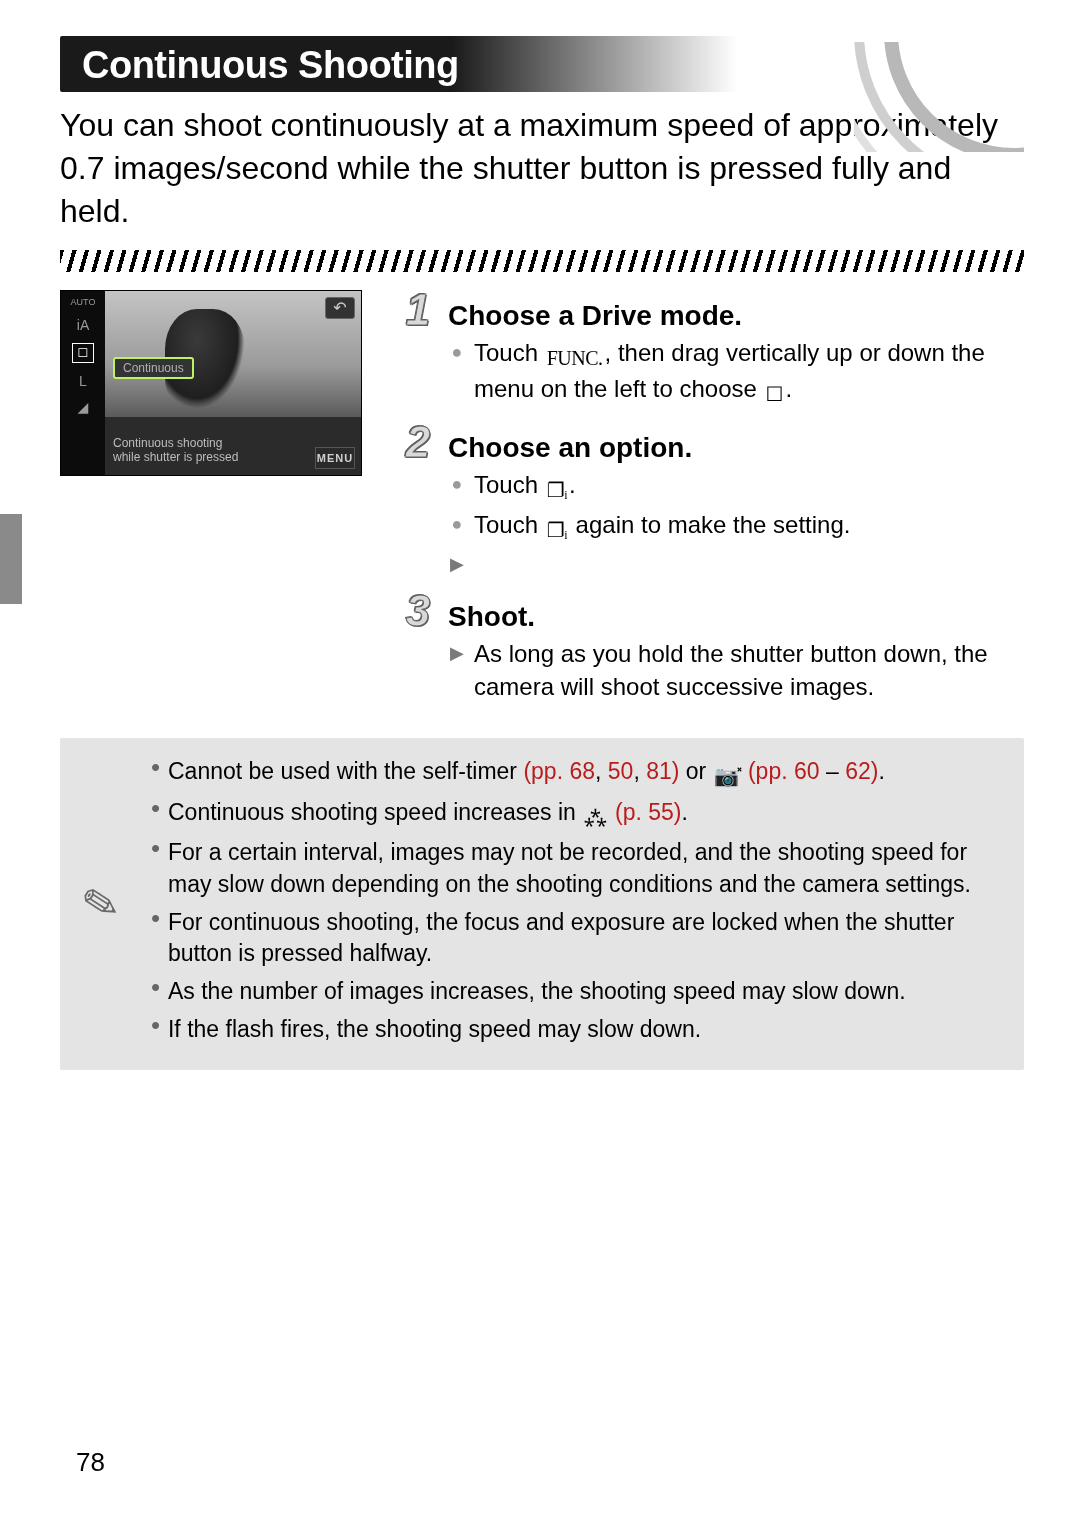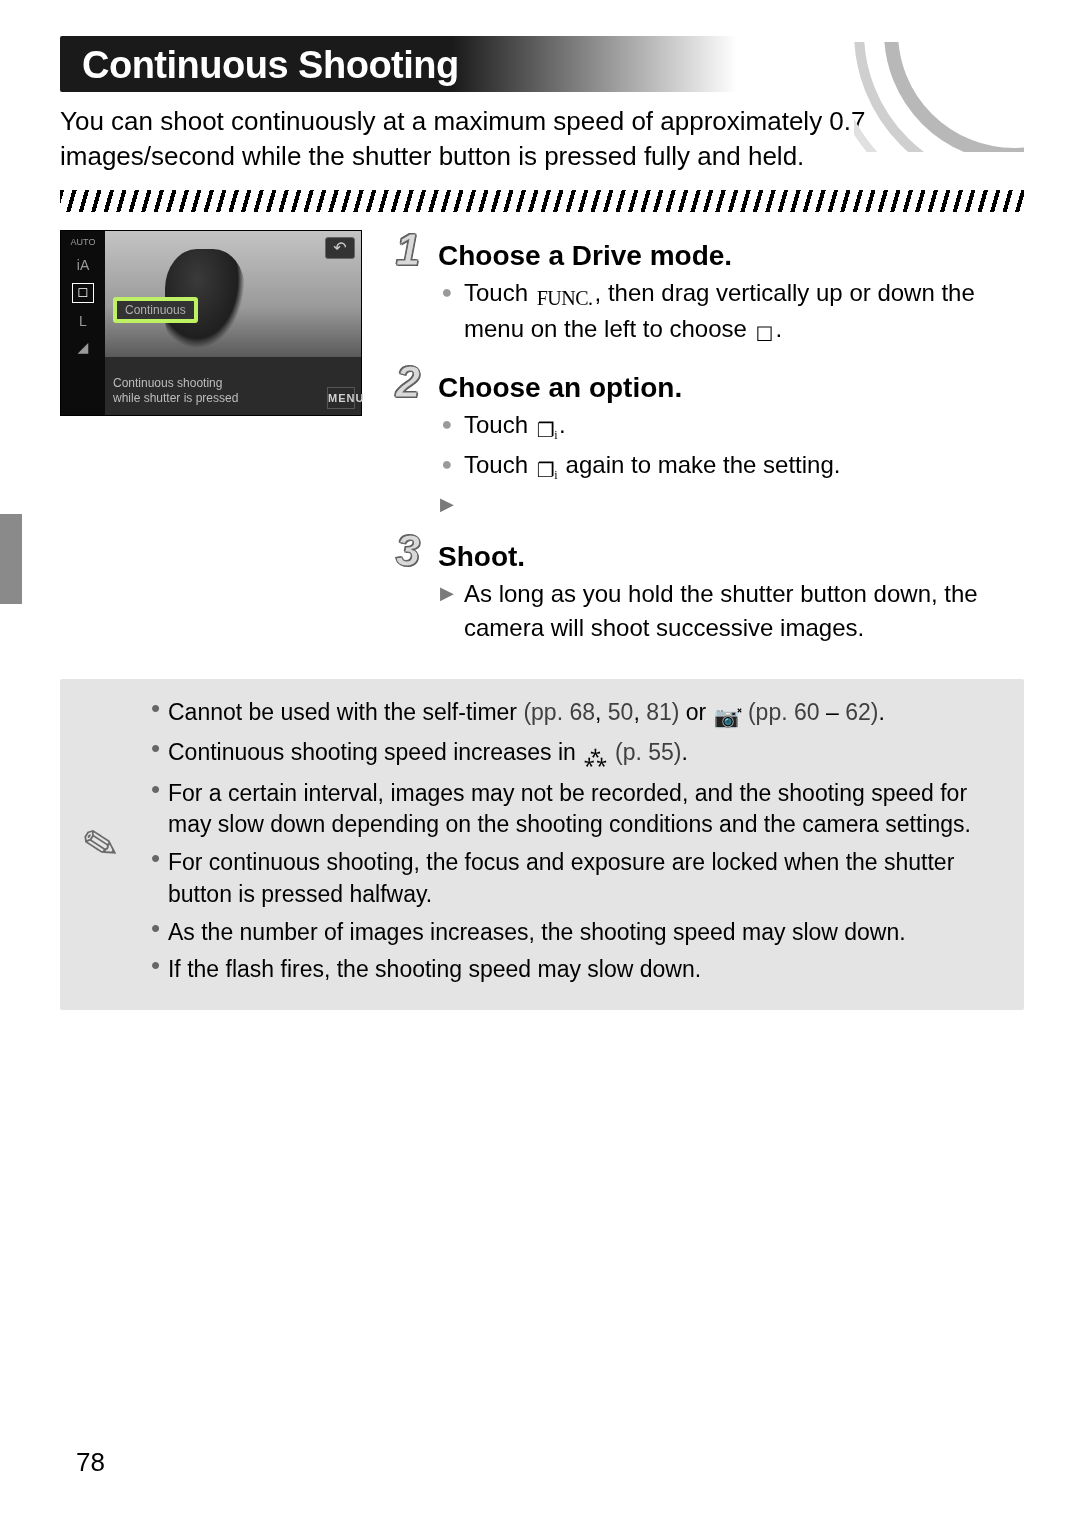--- a/index.html
+++ b/index.html
@@ -54,32 +54,32 @@
   }
   .corner-deco .arc {
     position: absolute;
     border: 14px solid #c8c8c8;
     border-radius: 50%;
   }
   .corner-deco .a1 { width: 260px; height: 260px; right: -120px; top: -140px; border-color:#b8b8b8; }
   .corner-deco .a2 { width: 320px; height: 320px; right: -150px; top: -170px; border-color:#cfcfcf; border-width:10px;}
   .corner-deco .a3 { width: 380px; height: 380px; right: -180px; top: -200px; border-color:#e0e0e0; border-width:8px;}
   .intro {
-    font-size: 26px;
+    font-size: 32px;
     line-height: 1.35;
     margin: 12px 0 16px 0;
   }
   .hatch {
     height: 22px;
     margin: 8px 0 18px 0;
     background: repeating-linear-gradient(106deg, #000 0 4px, #fff 4px 12px);
   }
   .steps-wrap {
     display: flex;
-    gap: 26px;
+    gap: 36px;
     margin-bottom: 20px;
   }
   .camera-shot {
     width: 302px;
     height: 186px;
     background: #2b2b2b;
     position: relative;
     border: 1px solid #000;
     flex-shrink: 0;
   }
@@ -112,41 +112,41 @@
     width:80px; height:100px;
     background: radial-gradient(ellipse at 40% 30%, #3a3a3a 0%, #1f1f1f 60%, transparent 70%);
     border-radius: 40% 40% 30% 30%;
   }
   .cs-pill {
     position: absolute;
     left: 52px;
     color: #b0b0b0;
     font-size: 12px;
   }
-  .cs-pill.p1 { top: 66px; background:#333; padding:2px 8px; border:4px solid #bef264; border-radius:3px; }
+  .cs-pill.p1 { top: 66px; background:#333; padding:2px 8px; border:2px solid #bef264; border-radius:3px; }
   .cs-label {
     position: absolute;
     left: 52px;
     right: 54px;
     bottom: 10px;
     color: #bdbdbd;
     font-size: 12px;
     line-height: 1.2;
   }
   .cs-back {
     position: absolute;
     right: 6px; top: 6px;
     width: 30px; height: 22px;
     background:#333; border:1px solid #666; border-radius:3px;
     color:#ccc; font-size:16px; text-align:center;
   }
   .cs-menu {
     position: absolute;
     right: 6px; bottom: 6px;
-    width: 28px; height: 22px;
+    width: 40px; height: 22px;
     background:#2a2a2a; border:1px solid #555;
     color:#d0d0d0; font-size:11px; text-align:center; line-height:20px;
     letter-spacing:1px; font-weight:bold;
   }
   .steps {
     flex: 1;
   }
   .step {
     margin-bottom: 14px;
   }
@@ -209,21 +209,21 @@
     list-style: none;
     font-size: 23px;
     line-height: 1.38;
   }
   .note-list li {
     display: flex;
     gap: 8px;
     margin-bottom: 6px;
   }
   .note-list .dot { color:#666; font-size:26px; line-height:0.9; flex-shrink:0;}
-  .link { color: #404040; }
+  .link { color: #b91c1c; }
   .page-num {
     position: absolute;
     left: 76px;
     bottom: 48px;
     font-size: 26px;
   }
   .func-label { font-family: Liberation Serif, serif; font-weight:400; letter-spacing:-0.5px; }
 </style>
 </head>
 <body>

